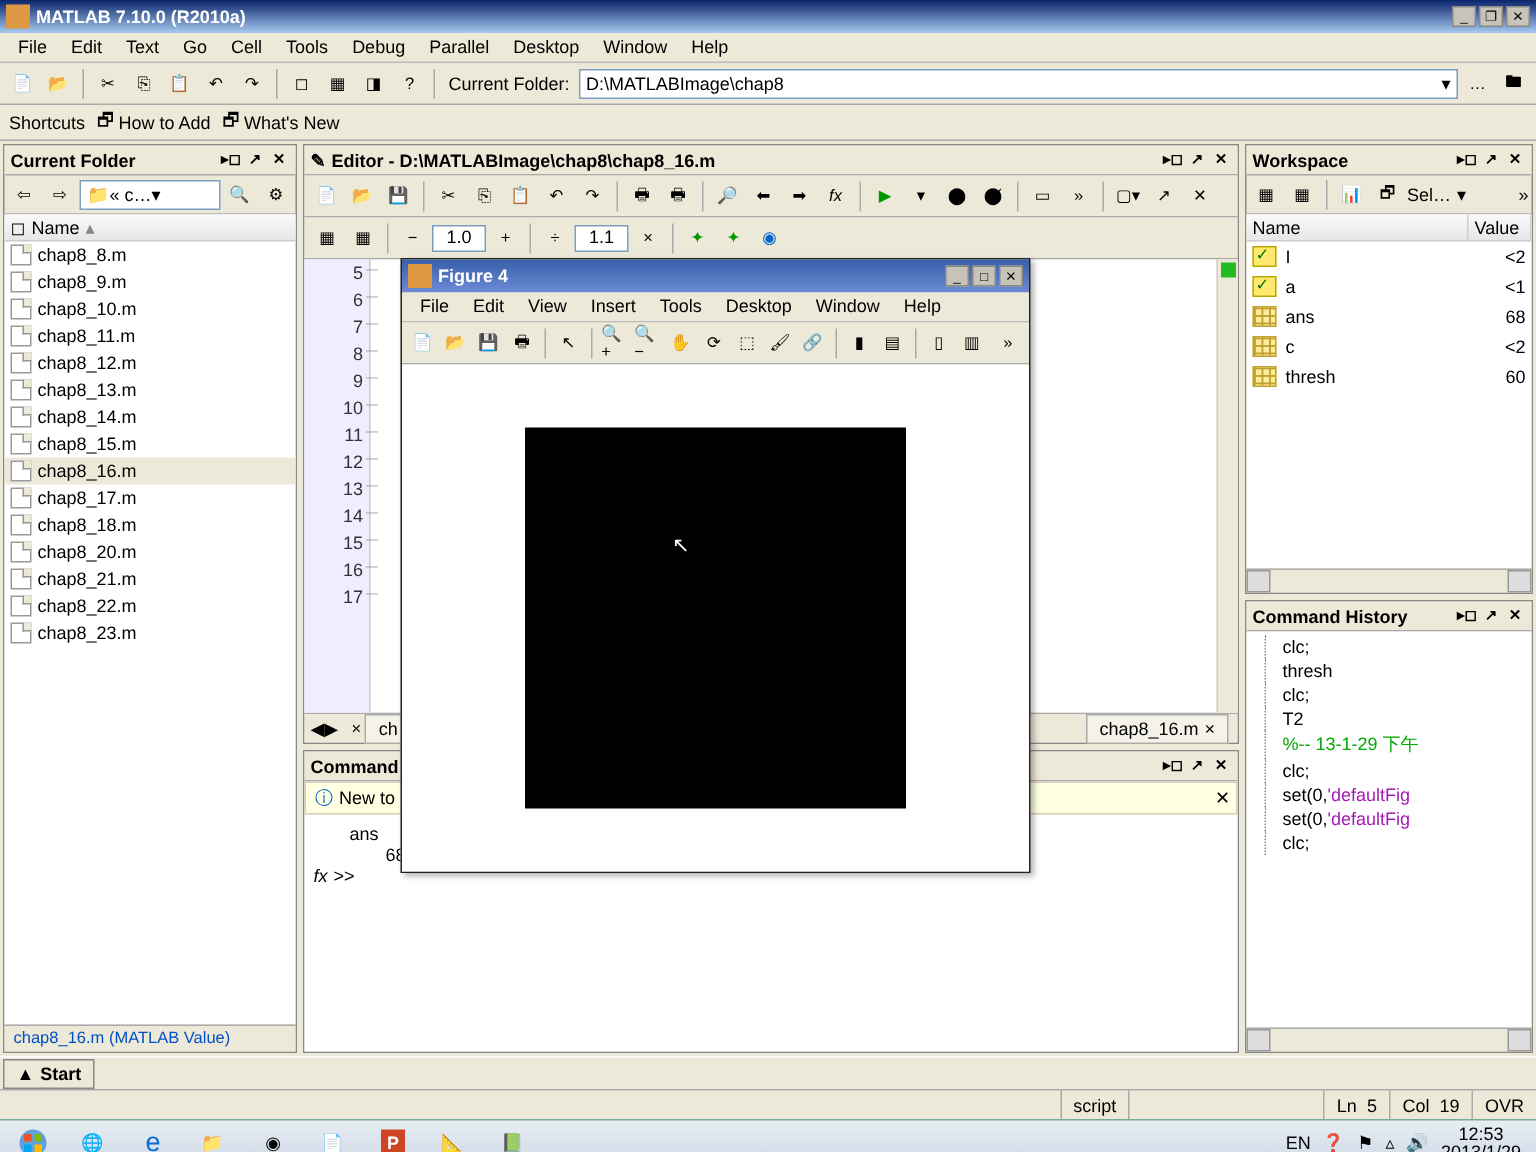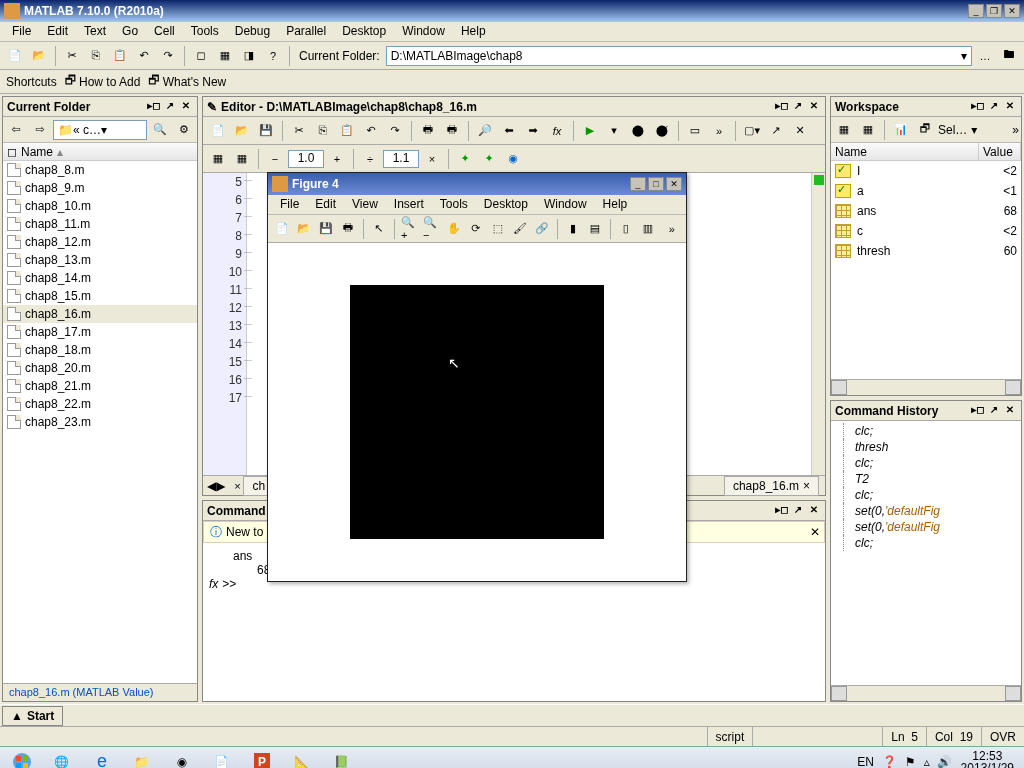--- a/index.html
+++ b/index.html
@@ -54,25 +54,25 @@
 .ws-row { display: flex; align-items: center; height: 20px; font-size: 14px; }
 .ws-row .icon { width: 16px; height: 14px; margin: 0 4px; position: relative; }
 .ws-row .icon.yellow { background: #ffe96f; border: 1px solid #b8a500; }
 .ws-row .icon.yellow:after { content: "✓"; position: absolute; left: 1px; top: -2px; font-size: 11px; color: #070; }
 .ws-row .icon.grid { background: #ffec9a; border: 1px solid #c0a030; background-image: linear-gradient(#c0a030 1px, transparent 1px), linear-gradient(90deg, #c0a030 1px, transparent 1px); background-size: 5px 5px; }
 .ws-row .name { flex: 1; padding-left: 2px; }
 .ws-row .val { width: 40px; text-align: right; padding-right: 4px; }
 .scroll-h { height: 16px; background: #ece9d8; border-top: 1px solid #aaa; display: flex; }
 .scroll-h .arrow { width: 16px; background: #ddd; border: 1px solid #999; }
 .scroll-h .track { flex: 1; }
-.hist-body { flex: 1; background: #fff; overflow: auto; padding: 2px; font-size: 14px; font-style: italic; }
+.hist-body { flex: 1; background: #fff; overflow: auto; padding: 2px; font-size: 14px; }
 .hist-body div { padding: 1px 0 1px 22px; position: relative; white-space: nowrap; }
 .hist-body div:before { content: ""; position: absolute; left: 10px; top: 0; bottom: 0; width: 1px; border-left: 1px dotted #888; }
 .hist-body .date { color: #0a0; }
-.hist-body .str { color: #a16207; }
+.hist-body .str { color: #a21caf; }
 .startbar { height: 22px; background: #ece9d8; border-top: 1px solid #fff; display: flex; align-items: center; }
 .startbtn { height: 20px; padding: 0 8px; border: 1px solid #888; background: #ece9d8; display: flex; align-items: center; gap: 4px; margin-left: 2px; font-weight: bold; }
 .statusbar { height: 20px; background: #ece9d8; border-top: 1px solid #aaa; display: flex; align-items: flex-start; font-size: 11px; }
 .statusbar .cell { border-left: 1px solid #aaa; padding: 0 8px; height: 100%; display: flex; align-items: center; }
 .taskbar { height: 30px; background: linear-gradient(#e8edf3,#cfd9e7); border-top: 1px solid #7a9; display: flex; align-items: center; padding: 0 2px; }
 .taskbar .tbitem { width: 40px; height: 26px; display: flex; align-items: center; justify-content: center; cursor: pointer; }
 .taskbar .tray { margin-left: auto; display: flex; align-items: center; gap: 8px; padding: 0 8px; font-size: 10px; }
 .taskbar .clock { text-align: center; line-height: 12px; }
 .figwin { position: absolute; left: 267px; top: 172px; width: 420px; height: 410px; background: #ece9d8; border: 1px solid #222; box-shadow: 2px 2px 4px rgba(0,0,0,0.3); display: flex; flex-direction: column; }
 .figwin .titlebar { background: linear-gradient(#395eaa,#6c8cd5); }
@@ -407,20 +407,21 @@
         <span class="title">Command History</span>
         <span class="ctrl">▸◻</span>
         <span class="ctrl">↗</span>
         <span class="ctrl">✕</span>
       </div>
       <div class="hist-body" id="histrows">
           <div>clc;</div>
           <div>thresh</div>
           <div>clc;</div>
           <div>T2</div>
+          <div class="date">%-- 13-1-29   下午</div>
           <div>clc;</div>
           <div>set(0,<span class="str">'defaultFig</span></div>
           <div>set(0,<span class="str">'defaultFig</span></div>
           <div>clc;</div>
         </div>
       <div class="scroll-h">
           <div class="arrow"></div>
           <div class="track"></div>
           <div class="arrow"></div>
         </div>

